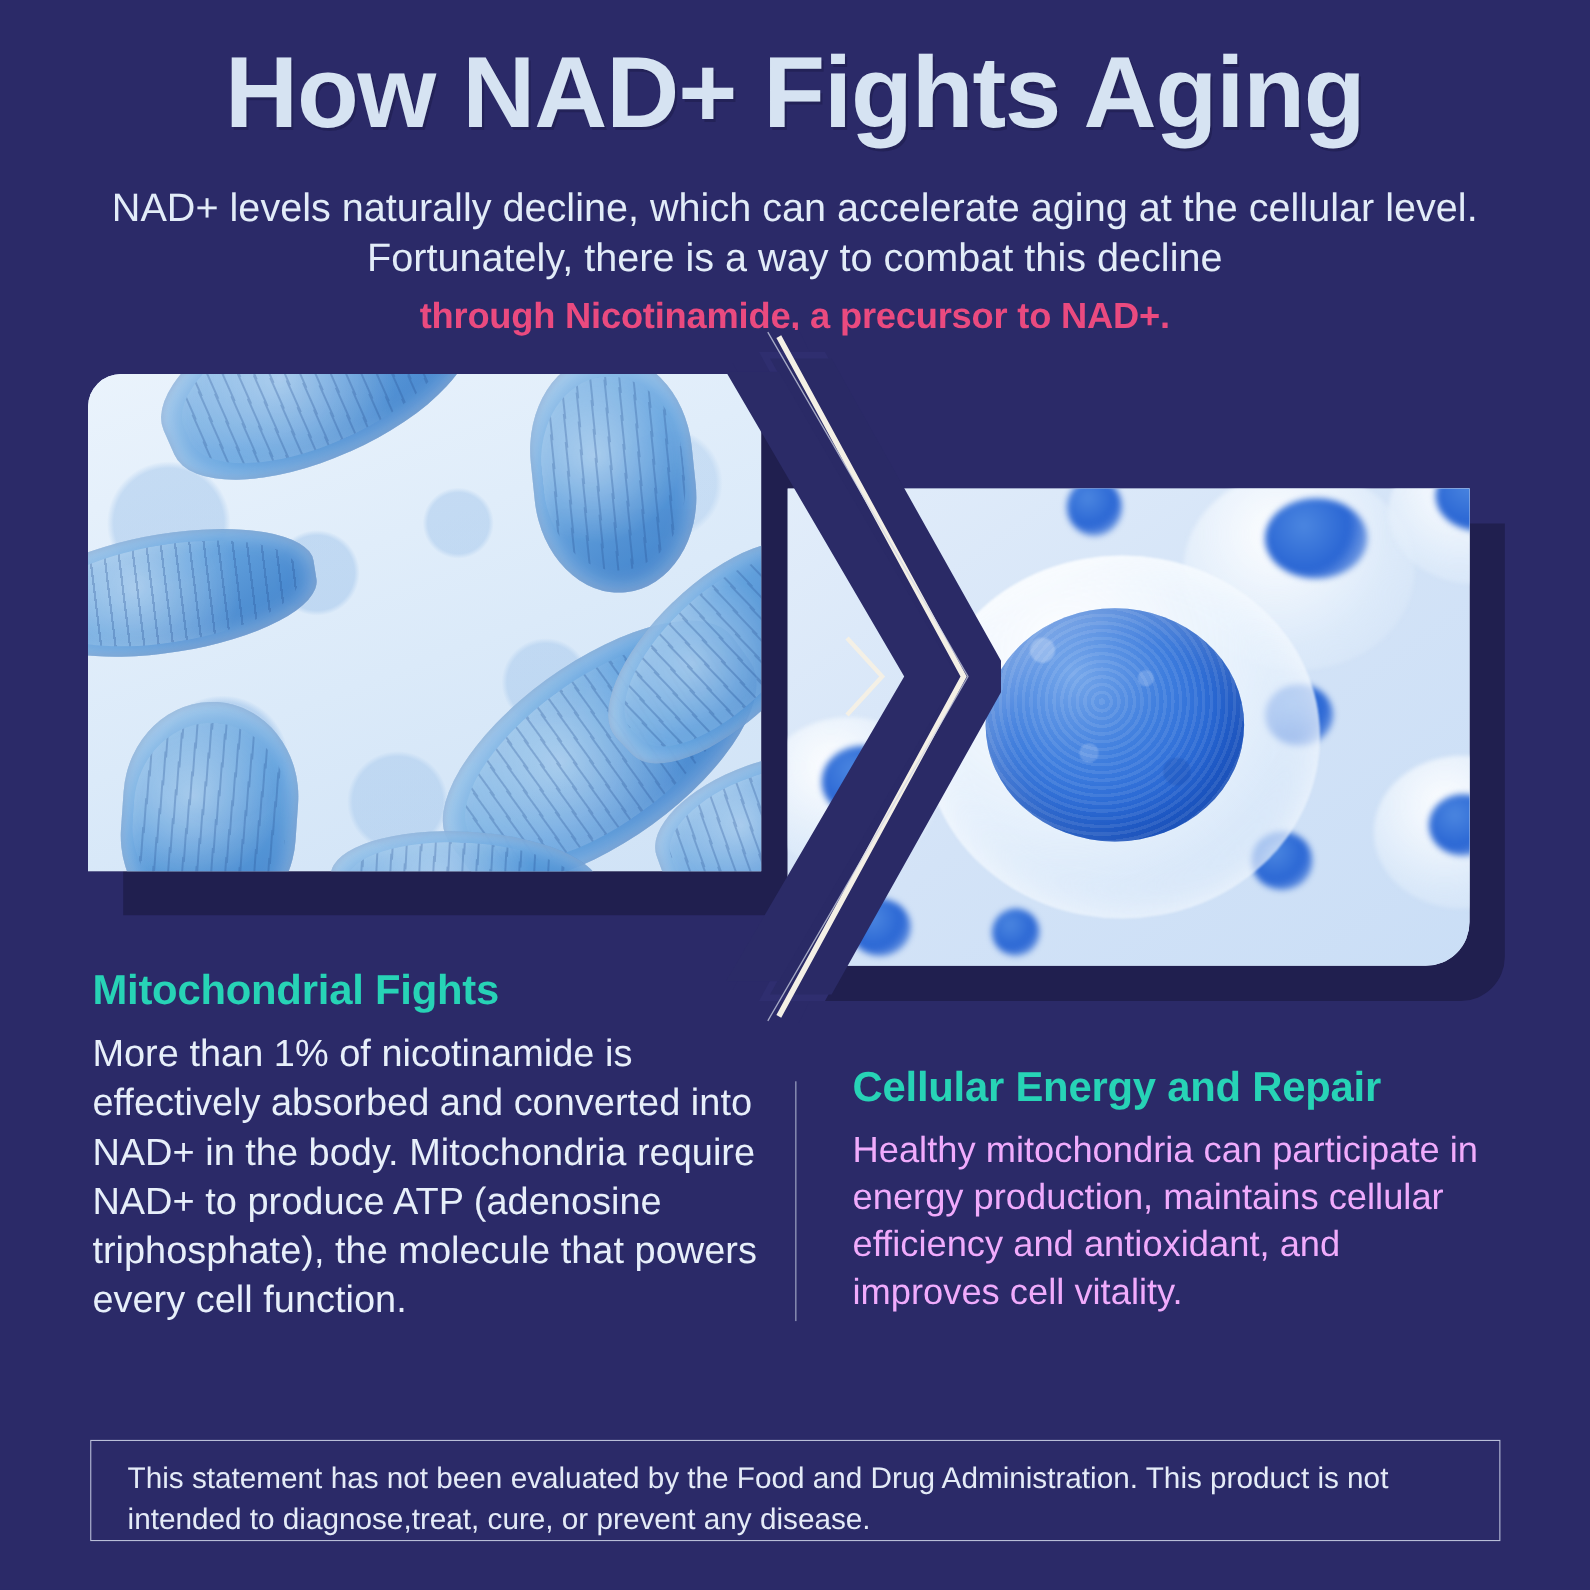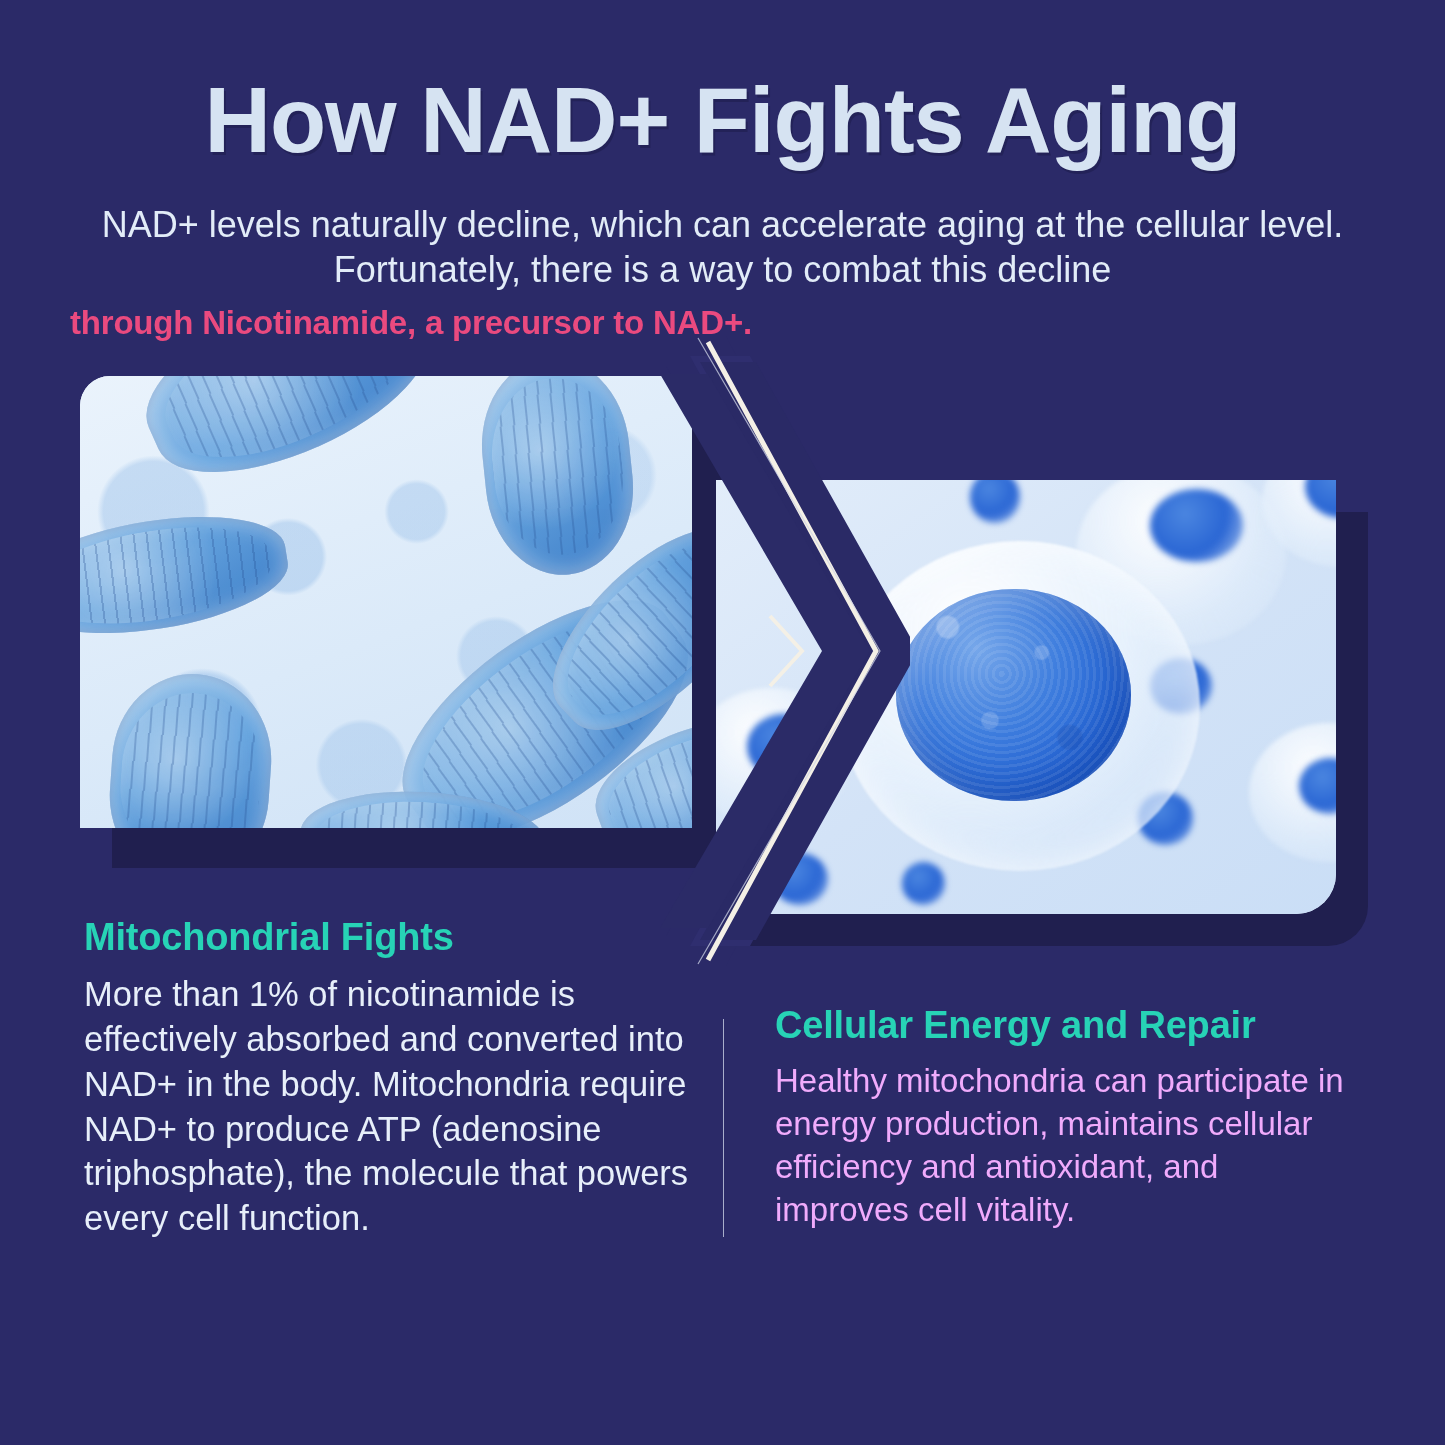--- a/index.html
+++ b/index.html
@@ -3,41 +3,41 @@
 <meta charset="utf-8">
 <style>
   * { margin:0; padding:0; box-sizing:border-box; }
   html,body { width:1445px; height:1445px; }
   body {
     background:#2b2a68;
     font-family:"Liberation Sans", sans-serif;
     overflow:hidden;
     position:relative;
   }
-  #stage { position:absolute; inset:0; width:1445px; height:1329px;margin-top:36px; }
+  #stage { position:absolute; inset:0; width:1445px; height:1329px; }
 
   
   .title {
     position:absolute; left:0; top:38px; width:1445px;
     text-align:center;
     font-size:92px; line-height:1.0;
     font-weight:bold;
     letter-spacing:-1px;
     color:#d6e3f2;
     text-shadow:2px 3px 0 rgba(20,20,60,.35);
   }
   .subtitle {
     position:absolute; left:70px; top:166px; width:1305px;
     text-align:center;
     font-size:36px; line-height:1.25;
     color:#e2ecf8;
   }
   .subtitle-accent {
     position:absolute; left:70px; top:266px; width:1305px;
-    text-align:left;
+    text-align:center;
     font-size:33px; line-height:1.25;
     font-weight:bold;
     color:#ea4a7f;
     letter-spacing:-.2px;
   }
 
   
   .shadow-left {
     position:absolute; left:112px; top:372px; width:612px; height:460px;
     background:#201f4f;
@@ -226,14 +226,17 @@
   </svg>
 
   <div class="h-left">Mitochondrial Fights</div>
   <div class="p-left">More than 1% of nicotinamide is effectively absorbed and converted into NAD+ in the body. Mitochondria require NAD+ to produce ATP (adenosine triphosphate), the molecule that powers every cell function.</div>
 
   <div class="divider"></div>
 
   <div class="h-right">Cellular Energy and Repair</div>
   <div class="p-right">Healthy mitochondria can participate in energy production, maintains cellular efficiency and antioxidant, and improves cell vitality.</div>
 
+  <div class="footer">
+    <div class="footer-text">This statement has not been evaluated by the Food and Drug Administration. This product is not intended to diagnose,treat, cure, or prevent any disease.</div>
+  </div>
 
 </div>
 
 </body></html>

